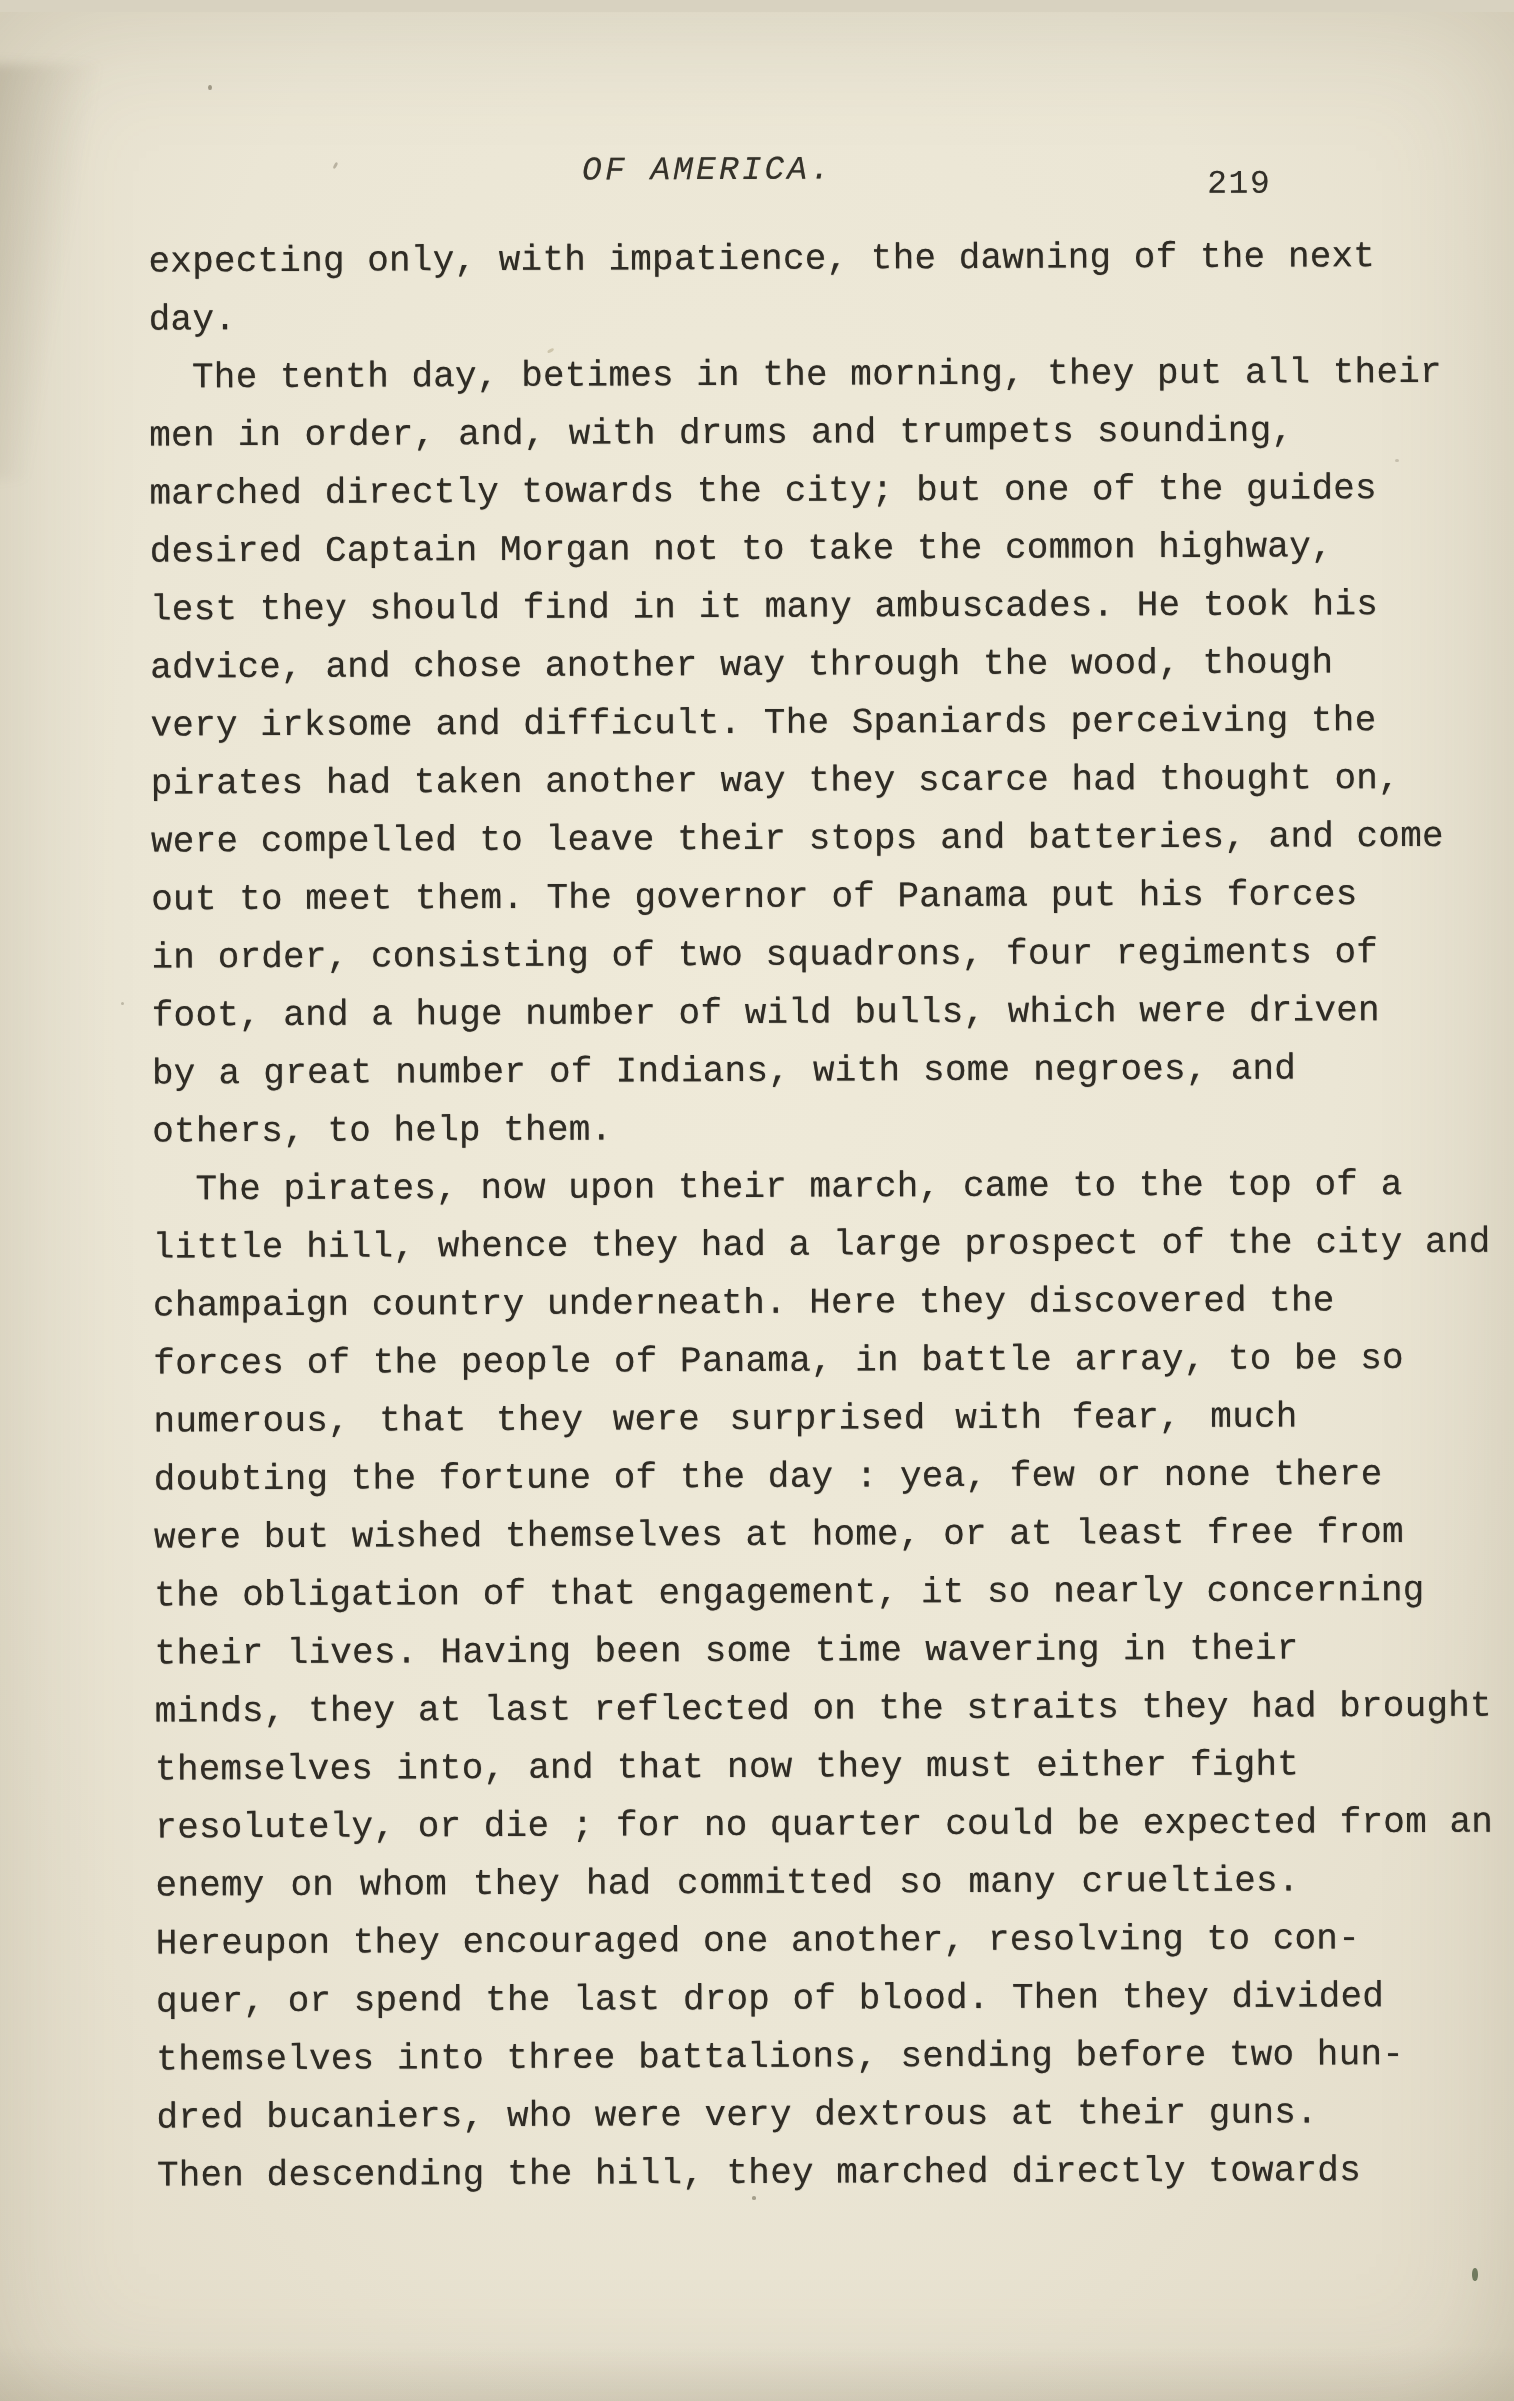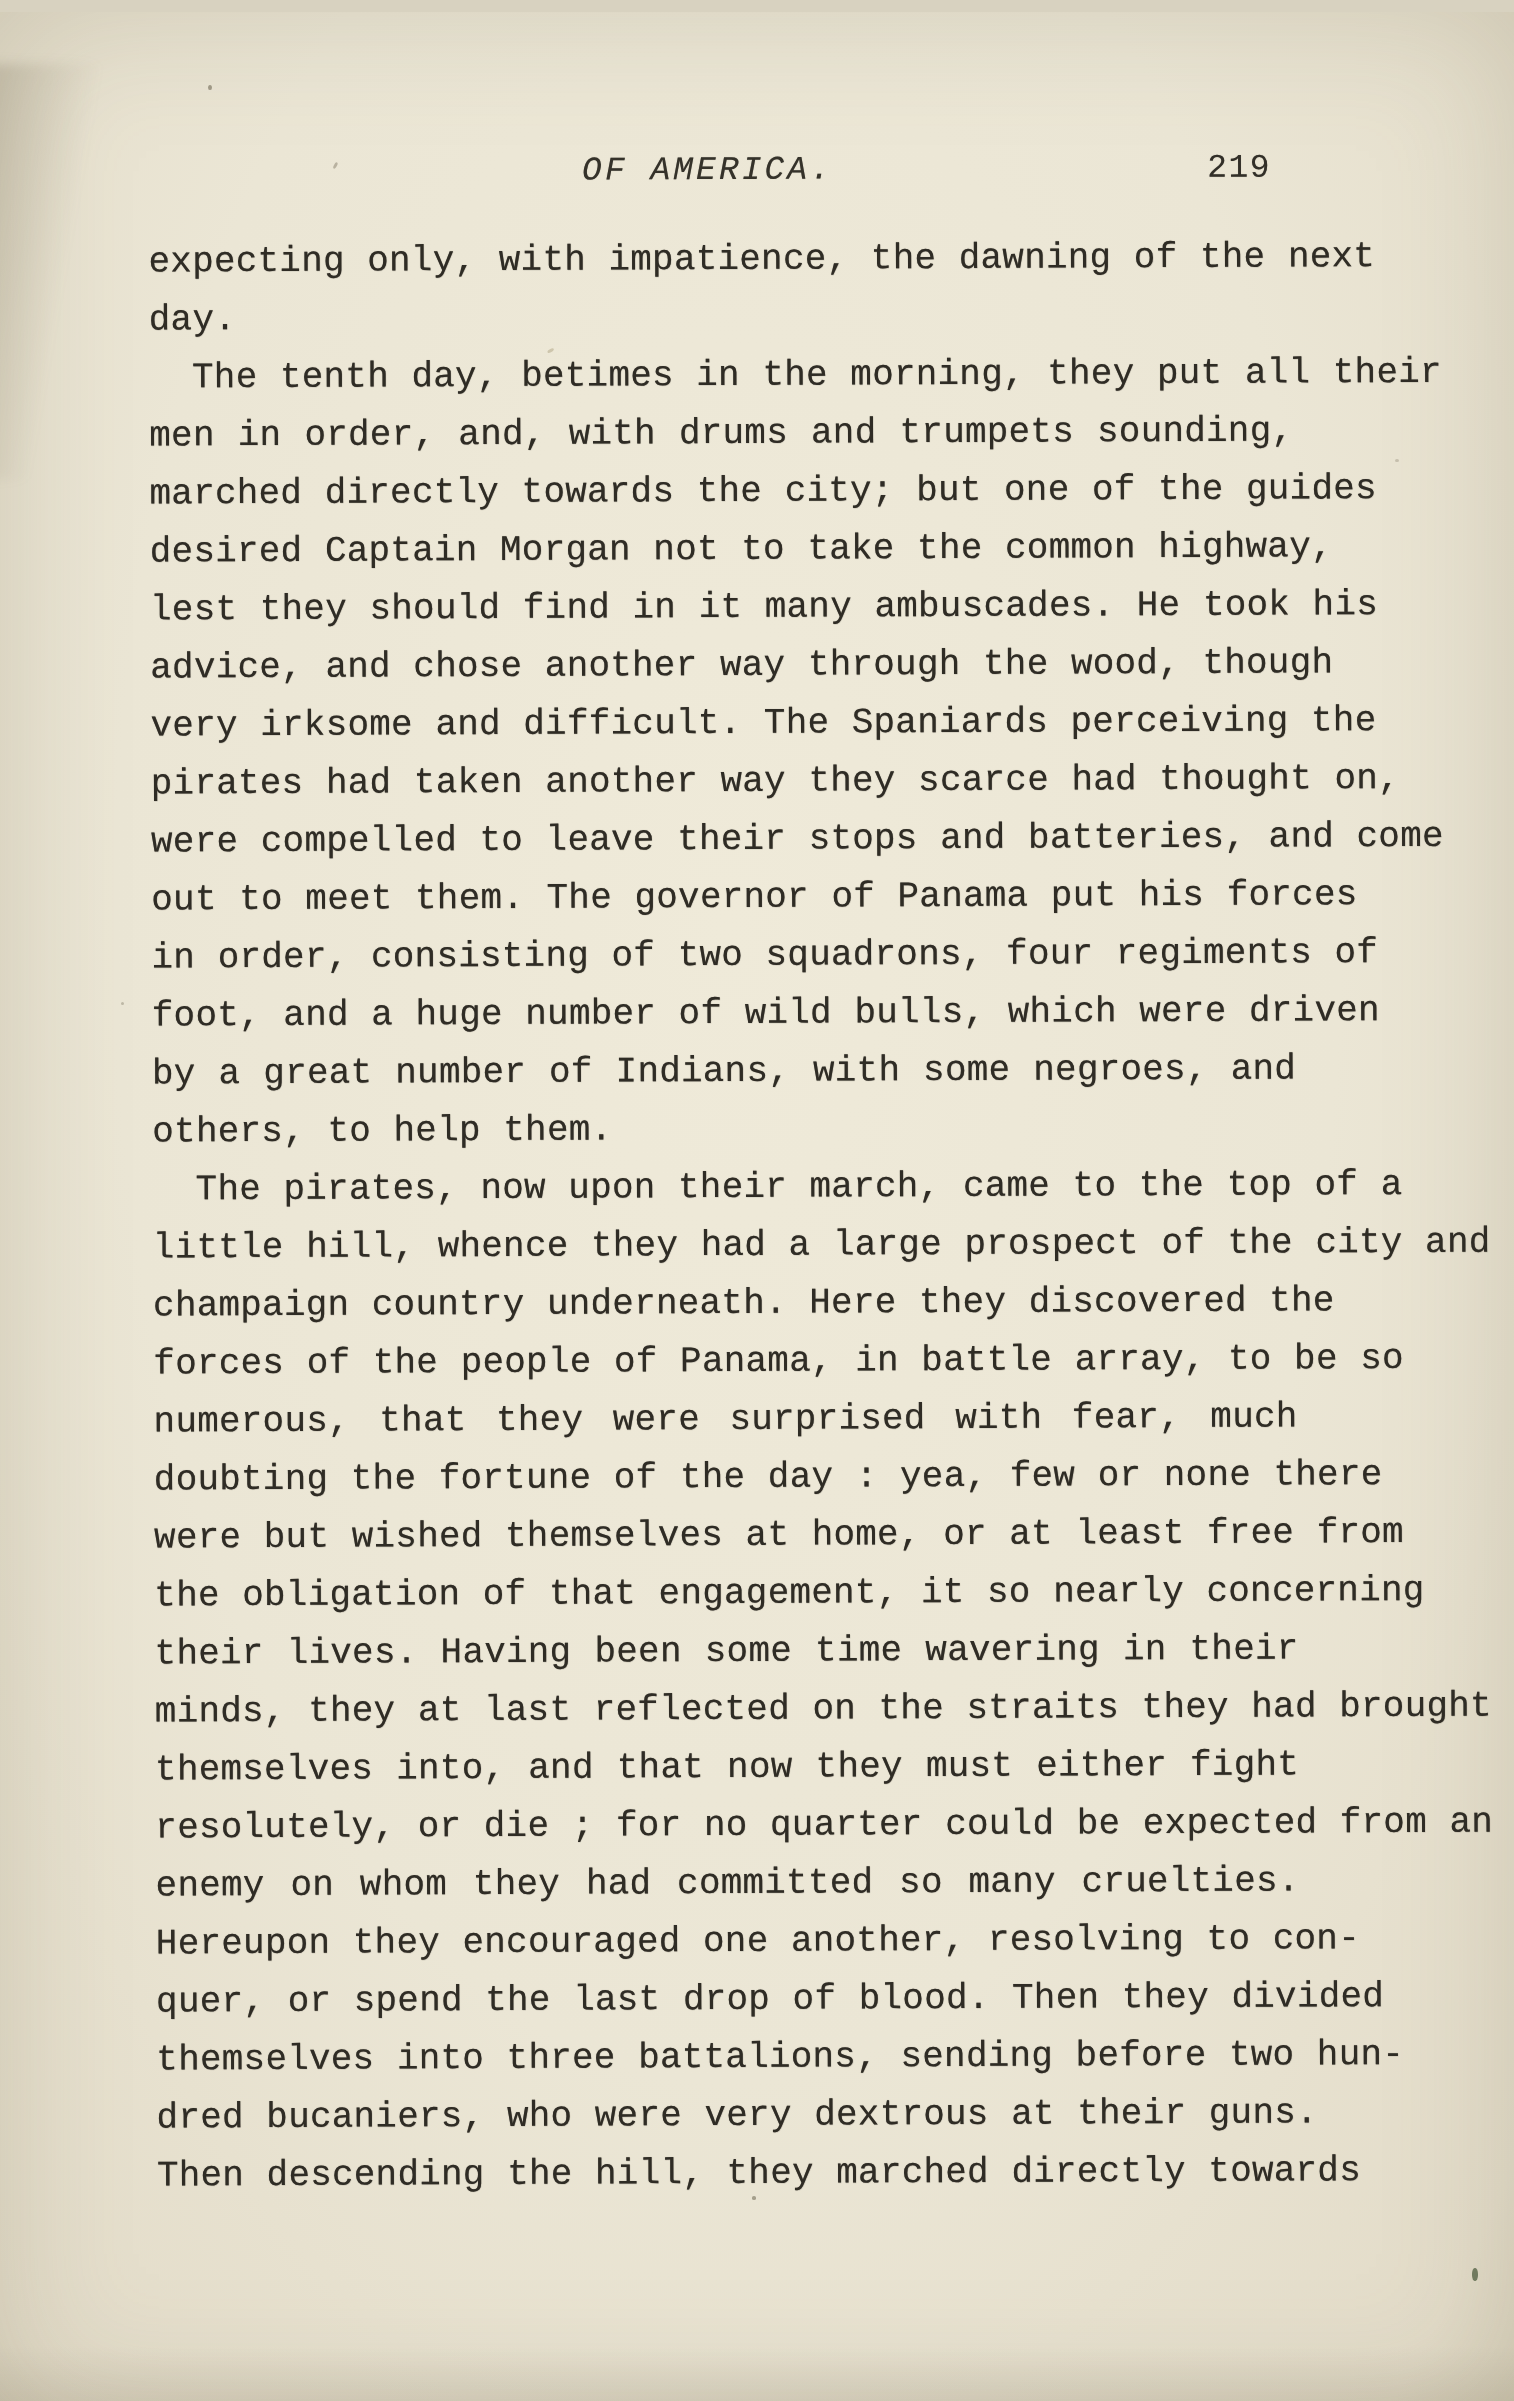--- a/index.html
+++ b/index.html
@@ -54,21 +54,21 @@
     text-align: center;
     transform: translateX(-12.6px);
     font-style: italic;
     letter-spacing: 3px;
     color: #35322a;
     text-shadow: 0 0 0.7px rgba(47,44,37,0.45);
   }
   .page-number {
     position: absolute;
     right: 21px;
-    top: 0;
+    top: 16px;
     letter-spacing: 1.5px;
     color: #322f28;
     text-shadow: 0 0 0.7px rgba(47,44,37,0.45);
   }
 
   .body {
     margin-top: 40px;
     font-size: 36px;
     line-height: 58px;
     letter-spacing: 0.2px;

